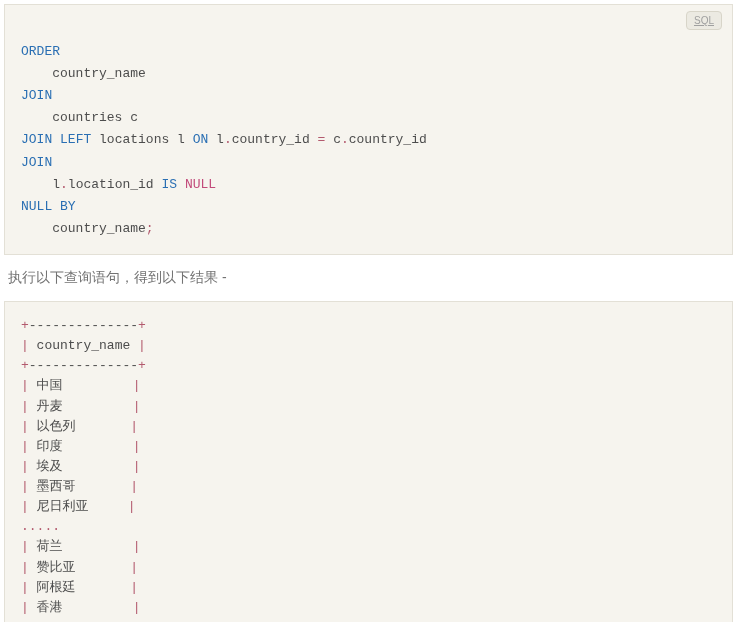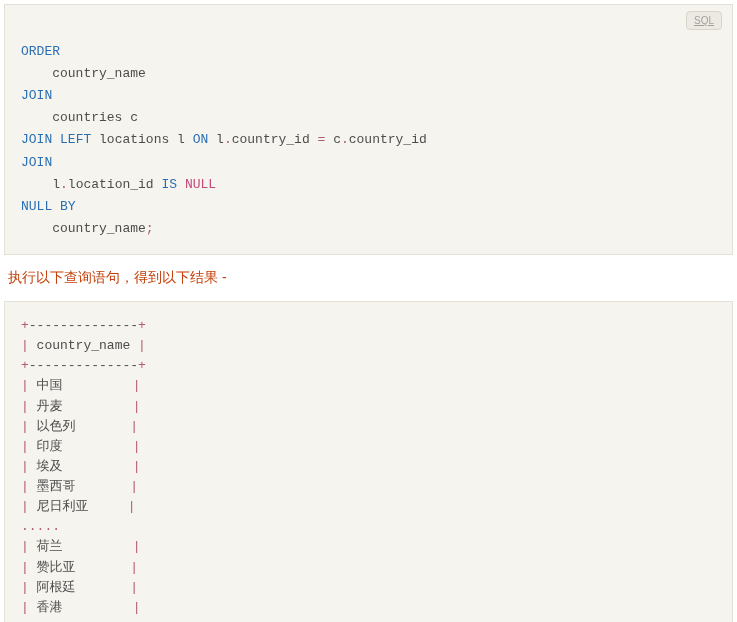--- a/index.html
+++ b/index.html
@@ -35,21 +35,21 @@
     font-family: Arial, sans-serif;
     text-decoration: underline;
   }
   .kw { color: #2a6fb3; }
   .op { color: #b35a6e; }
   .null { color: #c24a7a; text-align: center; }
   .para {
     margin: 14px 8px 14px 8px;
     font-family: "Microsoft YaHei", Arial, sans-serif;
     font-size: 14px;
-    color: #c2410c;
+    color: #737373;
   }
   .result-block {
     background: #f6f4ee;
     border: 1px solid #e3e0d6;
     margin: 4px 4px 8px 4px;
     padding: 14px 16px 14px 16px;
     line-height: 1.55;
     white-space: pre;
     color: #4d4d4d;
   }

